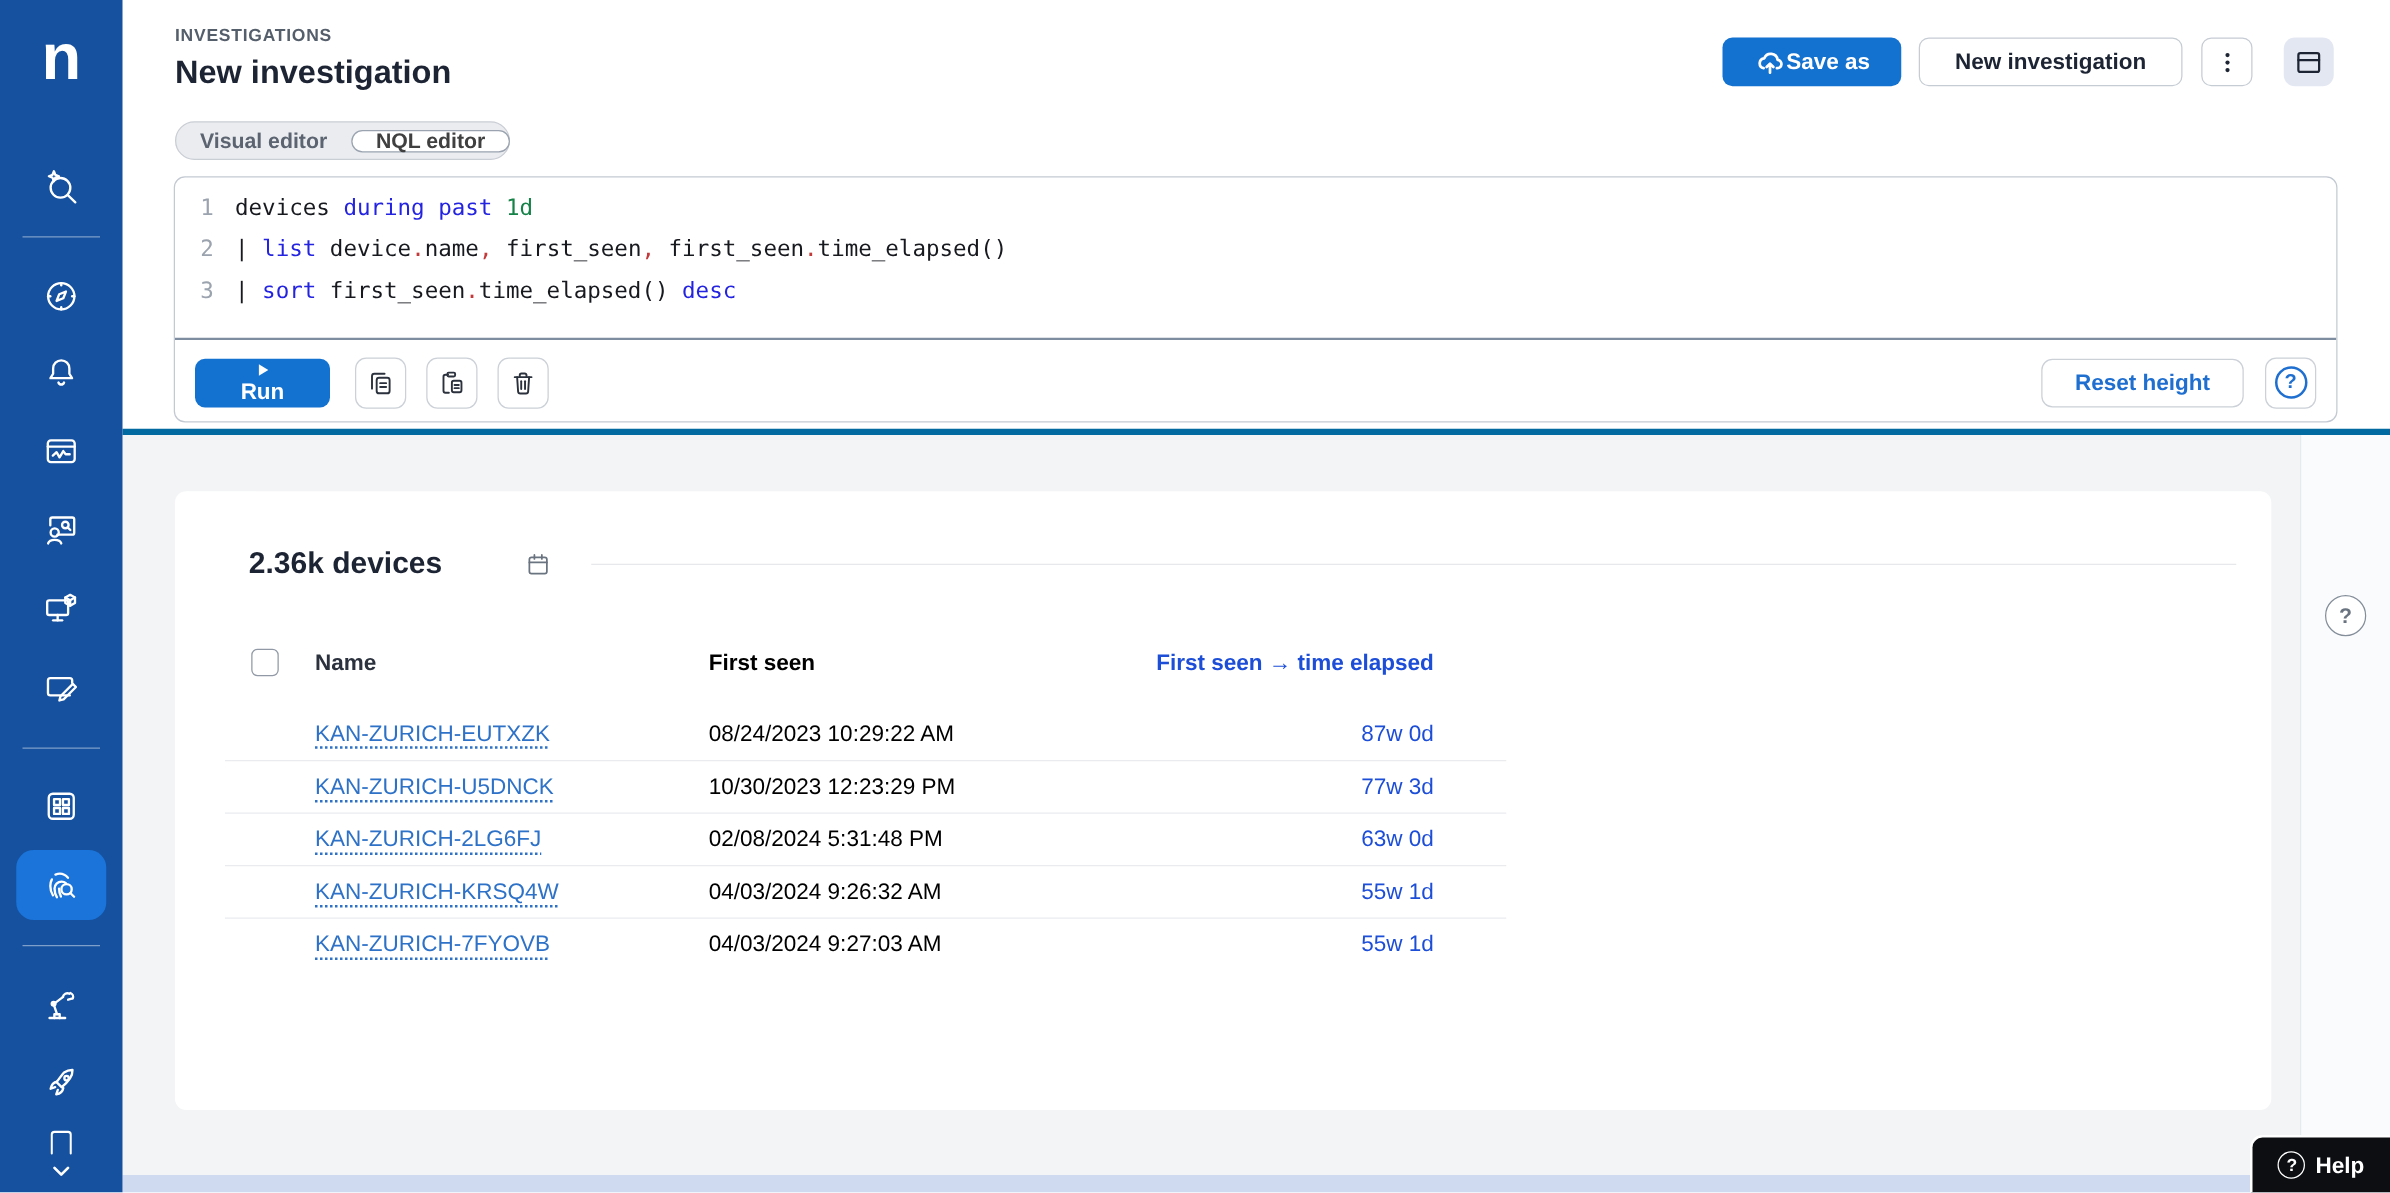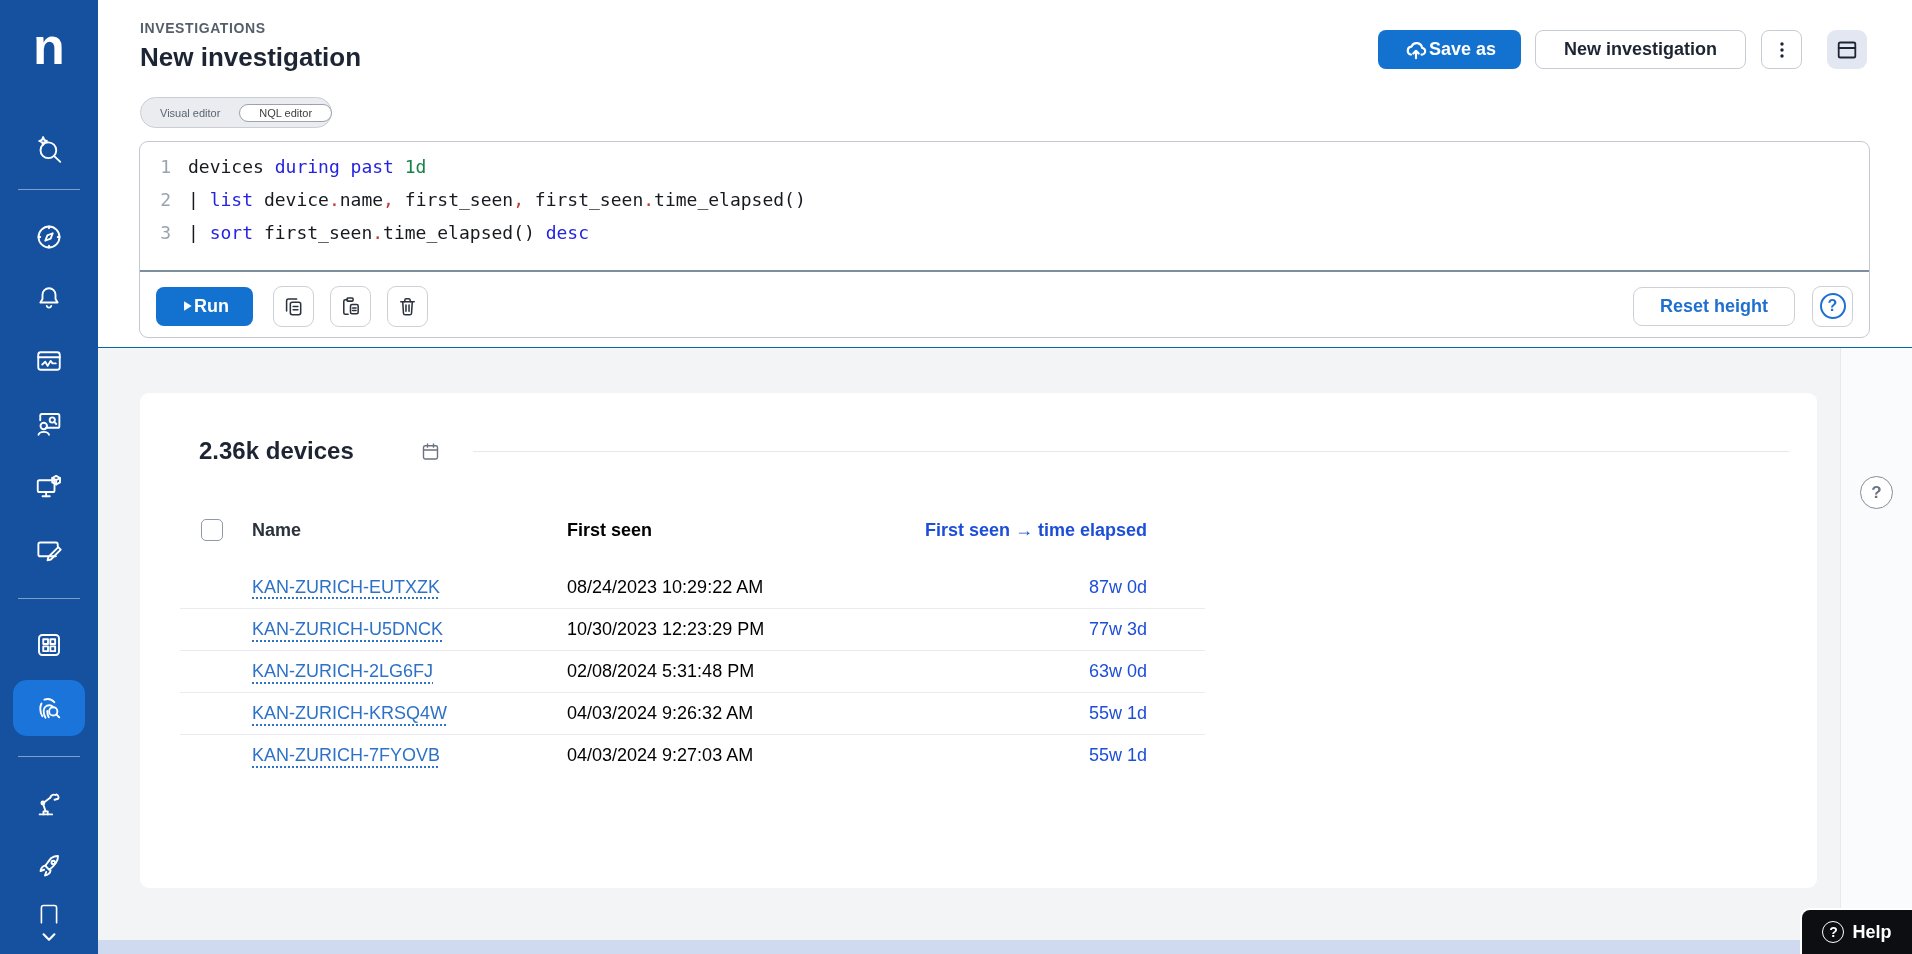--- a/index.html
+++ b/index.html
@@ -11,55 +11,55 @@
   .sidebar { position:absolute; left:0; top:0; width:98px; height:954px; background:#15519F; z-index:5; }
   .logo { position:absolute; left:0; top:14px; width:98px; height:64px; display:flex; align-items:center; justify-content:center;
     color:#fff; font-size:52px; font-weight:700; line-height:1; }
   .side-item { position:absolute; left:13px; width:72px; height:56px; display:flex; align-items:center; justify-content:center;
     border-radius:14px; color:#fff; cursor:pointer; }
   .side-item.active { background:#1B74D9; }
   .side-item svg { width:30px; height:30px; stroke:#fff; fill:none; stroke-width:1.5; stroke-linecap:round; stroke-linejoin:round; }
   .side-div { position:absolute; left:18px; width:62px; height:1px; background:rgba(255,255,255,.45); }
 
   
-  .topbar { position:absolute; left:98px; top:0; width:1814px; height:348px; background:#fff; border-bottom:1px solid #0369a1; }
+  .topbar { position:absolute; left:98px; top:0; width:1814px; height:348px; background:#fff; border-bottom:5px solid #0369a1; }
   .breadcrumb { position:absolute; left:42px; top:20px; font-size:14px; font-weight:700; letter-spacing:.6px; color:#555E6B; }
   .page-title { position:absolute; left:42px; top:42px; font-size:26px; font-weight:700; color:#1D2433; }
 
   .btn { display:flex; align-items:center; justify-content:center; border-radius:8px; cursor:pointer;
     font-size:18px; font-weight:700; }
   .btn-primary { background:#1371D0; color:#fff; border:none; }
   .btn-outline { background:#fff; color:#1D2433; border:1px solid #C6CCD4; }
   .saveas-btn { position:absolute; left:1280px; top:30px; width:143px; height:39px; }
   .newinv-btn { position:absolute; left:1437px; top:30px; width:211px; height:39px; }
   .kebab-btn  { position:absolute; left:1663px; top:30px; width:41px; height:39px; }
   .layout-btn { position:absolute; left:1729px; top:30px; width:40px; height:39px; background:#E3E7F2; border:none; border-radius:9px; }
   .saveas-btn svg { width:26px; height:26px; stroke:#fff; fill:none; stroke-width:2; stroke-linecap:round; stroke-linejoin:round; }
   .kebab-btn svg, .layout-btn svg { width:24px; height:24px; stroke:#1D2433; fill:none; stroke-width:1.8; stroke-linecap:round; }
   .kebab-btn svg circle { fill:#1D2433; stroke:none; }
 
   
   .seg { position:absolute; left:42px; top:97px; height:31px; display:inline-flex; align-items:center;
     background:#EAECF0; border:1px solid #C9CDD4; border-radius:999px; }
-  .seg-item { height:31px; display:flex; align-items:center; padding:0 19px; font-size:11px; color:#5B6470;
-    border-radius:999px; cursor:pointer; }
+  .seg-item { height:31px; display:flex; align-items:center; padding:0 19px; font-size:17px; color:#5B6470;
+    border-radius:999px; cursor:pointer;font-weight:bold; }
   .seg-item.selected { background:#fff; border:1px solid #9AA3AF; color:#404040; height:18px; margin:-1px -1px -1px 0; }
 
   
   .editor-wrap { position:absolute; left:41px; top:141px; width:1731px; height:197px;
     border:1px solid #C3C9D2; border-radius:9px; background:#fff; }
   .code-area { position:absolute; left:0; top:0; width:100%; height:130px; padding-top:8px;
     border-bottom:2px solid #7F8DA0; border-radius:9px 9px 0 0; overflow:hidden;
     font-family:"DejaVu Sans Mono", monospace; font-size:18px; }
   .code-line { display:flex; height:33px; line-height:33px; white-space:pre; }
   .ln { width:48px; text-align:right; padding-right:17px; color:#9BA3AE; flex:none; }
   .tk-kw { color:#2424E0; } .tk-num { color:#158248; } .tk-p { color:#C43A3A; } .tk-c { color:#17191F; }
 
   .ed-toolbar { position:absolute; left:0; top:132px; width:100%; height:64px; display:flex; align-items:center; padding:0 16px; }
-  .run-btn { width:97px; height:39px; }
+  .run-btn { width:108px; height:39px;flex-direction:column; }
   .run-btn svg { width:14px; height:14px; fill:#fff; stroke:none; }
   .icon-btn { width:41px; height:41px; border:1px solid #CCD1D8; border-radius:9px; background:#fff;
     display:flex; align-items:center; justify-content:center; cursor:pointer; margin-left:16px; }
   .icon-btn svg { width:23px; height:23px; stroke:#2B323D; fill:none; stroke-width:1.6; stroke-linecap:round; stroke-linejoin:round; }
   .reset-btn { margin-left:auto; width:162px; height:39px; border:1px solid #CCD1D8; border-radius:9px; background:#fff;
     color:#1F6FD0; font-size:18px; font-weight:700; display:flex; align-items:center; justify-content:center; cursor:pointer; }
   .qmark-btn { width:41px; height:41px; border:1px solid #CCD1D8; border-radius:9px; background:#fff; margin-left:17px;
     display:flex; align-items:center; justify-content:center; cursor:pointer; }
   .qcircle { width:26px; height:26px; border:2px solid #1F6FD0; border-radius:50%; color:#1F6FD0;
     font-size:16px; font-weight:700; display:flex; align-items:center; justify-content:center; }

